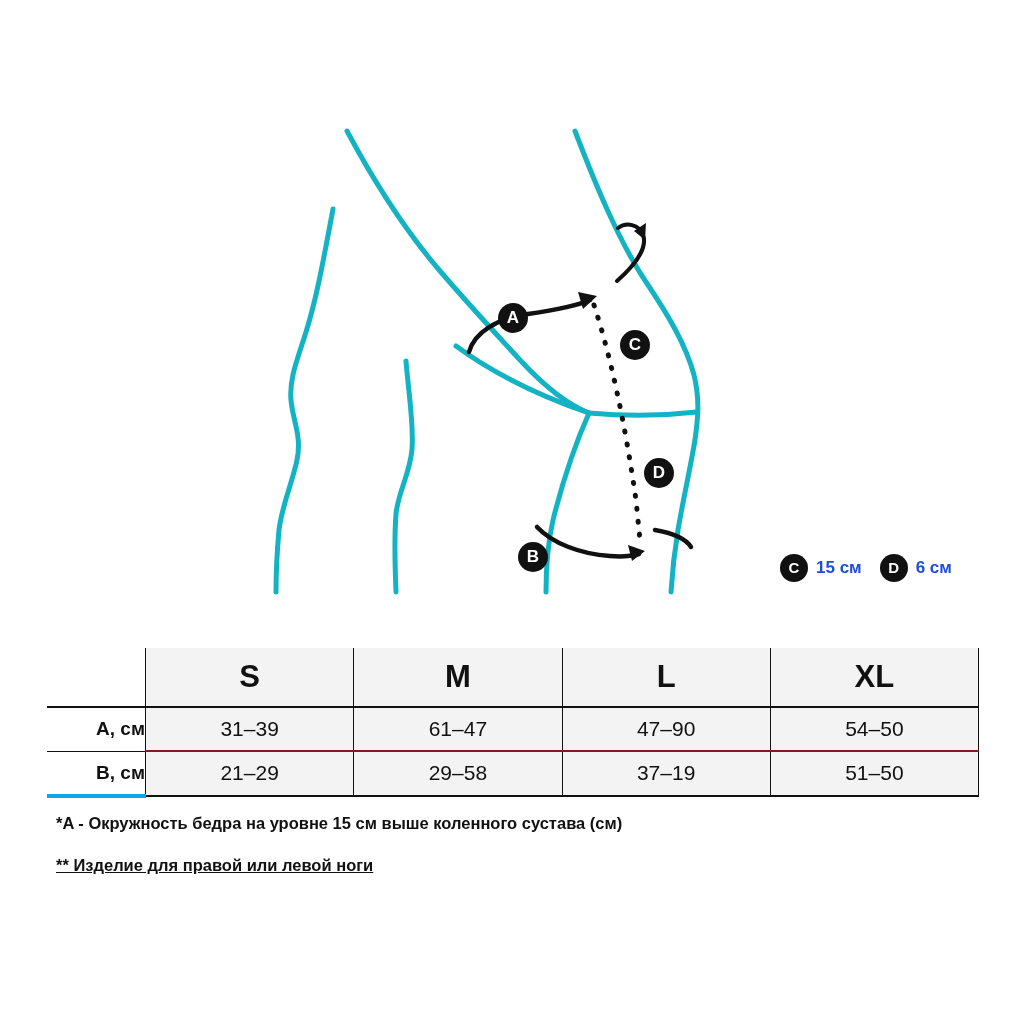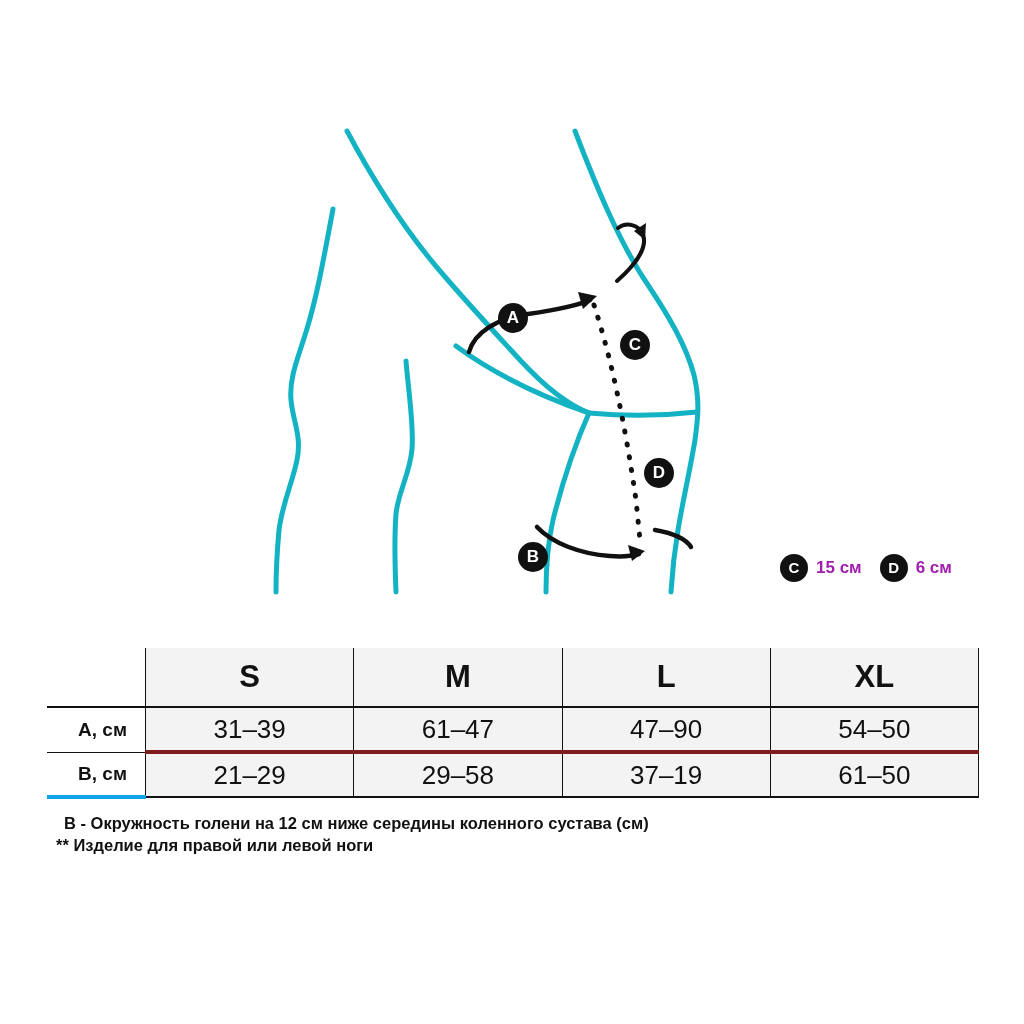--- a/index.html
+++ b/index.html
@@ -68,21 +68,21 @@
     font-size: 15px;
     font-weight: bold;
     line-height: 28px;
     text-align: center;
   }
   .legend-text {
     margin-left: 8px;
     margin-right: 18px;
     font-size: 17px;
     font-weight: bold;
-    color: #a21caf;
+    color: #1d4ed8;
     white-space: nowrap;
   }
 
   
   .size-table {
     position: absolute;
     left: 47px;
     top: 648px;
     width: 932px;
     border-collapse: collapse;
@@ -104,66 +104,68 @@
     border-right: 1px solid #111;
     text-align: center;
     font-size: 31px;
     font-weight: bold;
     color: #111;
     vertical-align: middle;
   }
   .size-table .row-label {
     width: 98px;
     text-align: right;
-    padding-right: 18px;
+    padding-right: 0;
     font-size: 19px;
     font-weight: bold;
     color: #111;
     background: #ffffff;
     border-top: 2px solid #111;
     border-bottom: 1px solid #111;
     height: 42px;
     vertical-align: middle;
   }
   .size-table tr.data-row-2 .row-label {
     border-top: none;
     border-bottom: 4px solid #0ea5e9;
   }
   .size-table .data-cell {
     text-align: center;
-    font-size: 26px;
+    font-size: 21px;
     color: #111;
     background: #f3f3f3;
     border: 1px solid #111;
     border-top: 2px solid #111;
     height: 42px;
     vertical-align: middle;
   }
   .size-table tr.data-row-2 .data-cell {
-    border-top: 4px solid #7f1d1d;
+    border-top: 2px solid #7f1d1d;
     border-bottom: 2px solid #111;
   }
 
   
   .notes {
     position: absolute;
     left: 56px;
     top: 812px;
     width: 900px;
   }
   .note-line {
     font-size: 16.5px;
     font-weight: bold;
     color: #111;
     line-height: 22px;
   }
   .note-indent {
     padding-left: 8px;
   }
   .note-second {
+    margin-top: 20px;
+    text-decoration: underline;
   }
 </style>
 </head>
 <body>
 
 <div class="page">
 
   <div class="diagram">
     <svg width="1024" height="620" viewBox="0 0 1024 620">
       <g fill="none" stroke="#13b3c4" stroke-width="5" stroke-linecap="round" stroke-linejoin="round">
@@ -240,23 +242,23 @@
       <td class="data-cell">31–39</td>
       <td class="data-cell">61–47</td>
       <td class="data-cell">47–90</td>
       <td class="data-cell">54–50</td>
     </tr>
     <tr class="data-row-2">
       <td class="row-label">B, см</td>
       <td class="data-cell">21–29</td>
       <td class="data-cell">29–58</td>
       <td class="data-cell">37–19</td>
-      <td class="data-cell">61–50</td>
+      <td class="data-cell">51–50</td>
     </tr>
   </tbody>
     </table>
 
   <div class="notes">
-    <div class="note-line note-indent">B - Окружность голени на 12 см ниже середины коленного сустава (см)</div>
+    <div class="note-line">*A - Окружность бедра на уровне 15 см выше коленного сустава (см)</div>
     <div class="note-line note-second">** Изделие для правой или левой ноги</div>
   </div>
 
 </div>
 
 </body></html>

